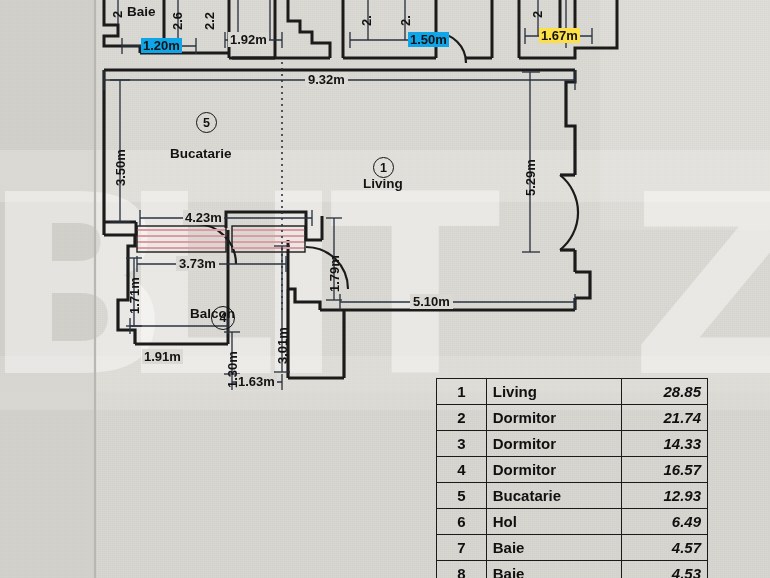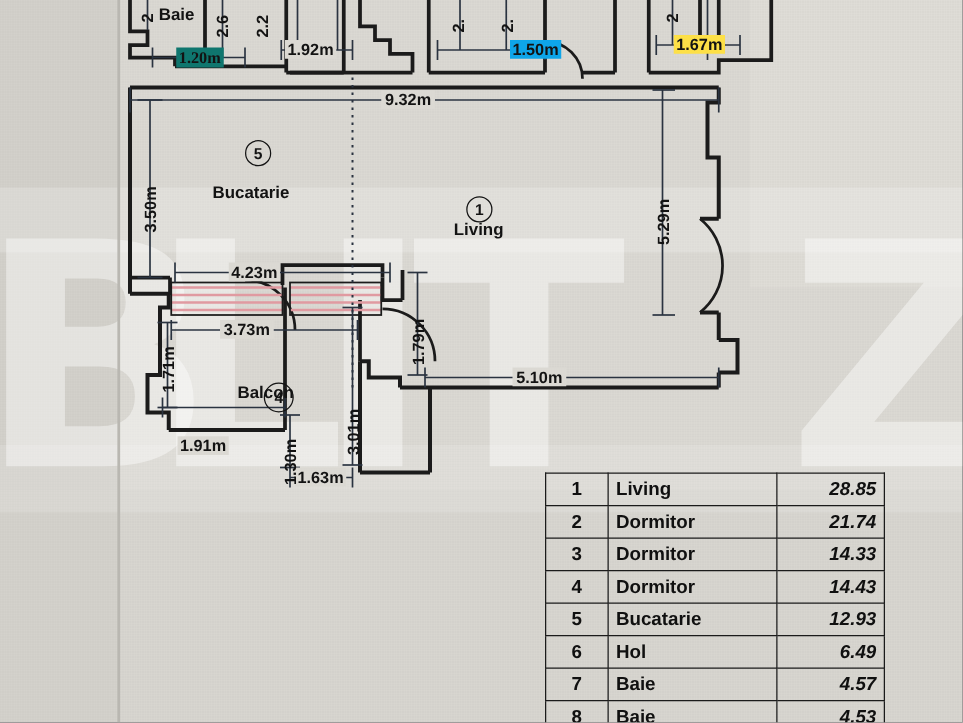--- a/index.html
+++ b/index.html
@@ -253,21 +253,21 @@
 
   <div class="lbl lbl-room" style="left:127px;top:4px;">Baie</div>
   <div class="lbl lbl-room" style="left:170px;top:146px;">Bucatarie</div>
   <div class="lbl lbl-room" style="left:363px;top:176px;">Living</div>
   <div class="lbl lbl-room" style="left:190px;top:277px;margin-top:29px;">Balcon</div>
 
   <div class="badge" style="left:196px;top:112px;">5</div>
   <div class="badge" style="left:373px;top:157px;">1</div>
   <div class="badge big" style="left:211px;top:306px;">4</div>
 
-  <div class="lbl lbl-dim" style="left:141px;top:38px;background:#0f766e;padding:0 2px;font-family:Liberation Serif, serif;">1.20m</div>
+  <div class="lbl lbl-dim" style="left:141px;top:38px;background:#0ea5e9;padding:0 2px;">1.20m</div>
   <div class="lbl lbl-dim" style="left:228px;top:32px;background:#dbd9d3;padding:0 2px;">1.92m</div>
   <div class="lbl lbl-dim" style="left:408px;top:32px;background:#0ea5e9;padding:0 2px;">1.50m</div>
   <div class="lbl lbl-dim" style="left:539px;top:28px;background:#fde047;padding:0 2px;text-align:center;">1.67m</div>
   <div class="lbl lbl-dim" style="left:305px;top:72px;background:#dbd9d3;padding:0 3px;">9.32m</div>
   <div class="lbl lbl-dim" style="left:183px;top:210px;background:#dbd9d3;padding:0 2px;">4.23m</div>
   <div class="lbl lbl-dim" style="left:176px;top:256px;background:#dbd9d3;padding:0 3px;text-align:center;">3.73m</div>
   <div class="lbl lbl-dim" style="left:142px;top:318px;background:#dbd9d3;padding:0 2px;margin-top:31px;">1.91m</div>
   <div class="lbl lbl-dim" style="left:236px;top:374px;background:#dbd9d3;padding:0 2px;">1.63m</div>
   <div class="lbl lbl-dim" style="left:410px;top:294px;background:#dbd9d3;padding:0 3px;">5.10m</div>
 
@@ -299,21 +299,21 @@
             <td class="c-area">21.74</td>
           </tr>
           <tr>
             <td class="c-idx">3</td>
             <td class="c-name">Dormitor</td>
             <td class="c-area">14.33</td>
           </tr>
           <tr>
             <td class="c-idx">4</td>
             <td class="c-name">Dormitor</td>
-            <td class="c-area">14.43</td>
+            <td class="c-area">16.57</td>
           </tr>
           <tr>
             <td class="c-idx">5</td>
             <td class="c-name">Bucatarie</td>
             <td class="c-area">12.93</td>
           </tr>
           <tr>
             <td class="c-idx">6</td>
             <td class="c-name">Hol</td>
             <td class="c-area">6.49</td>

